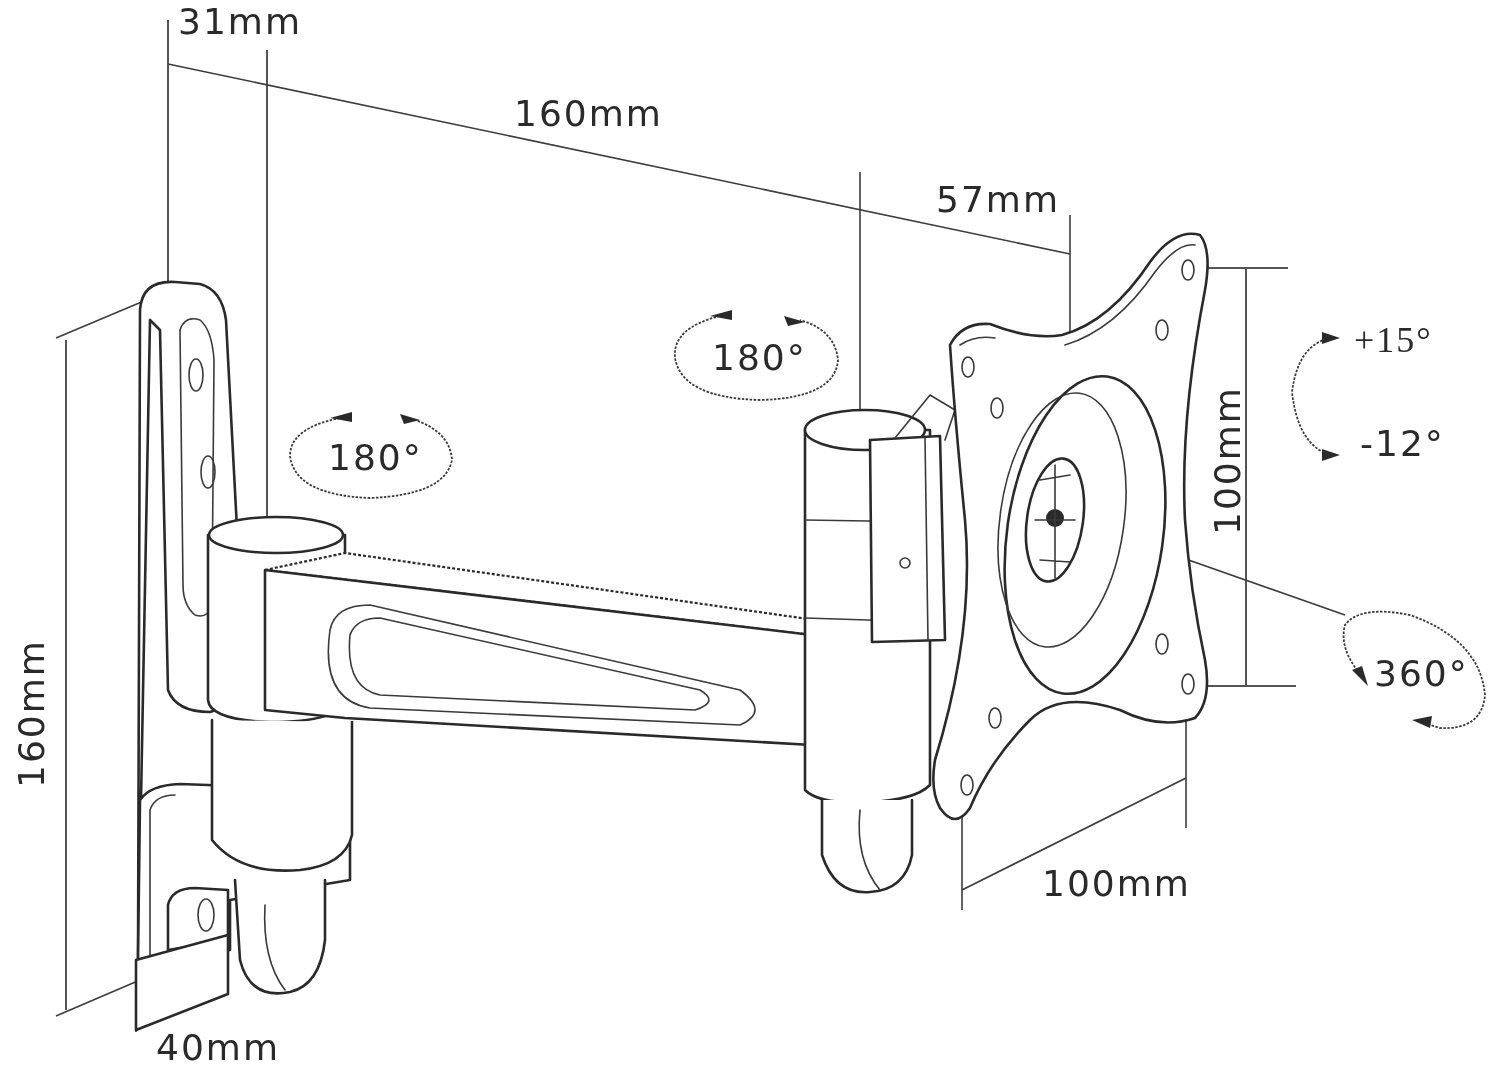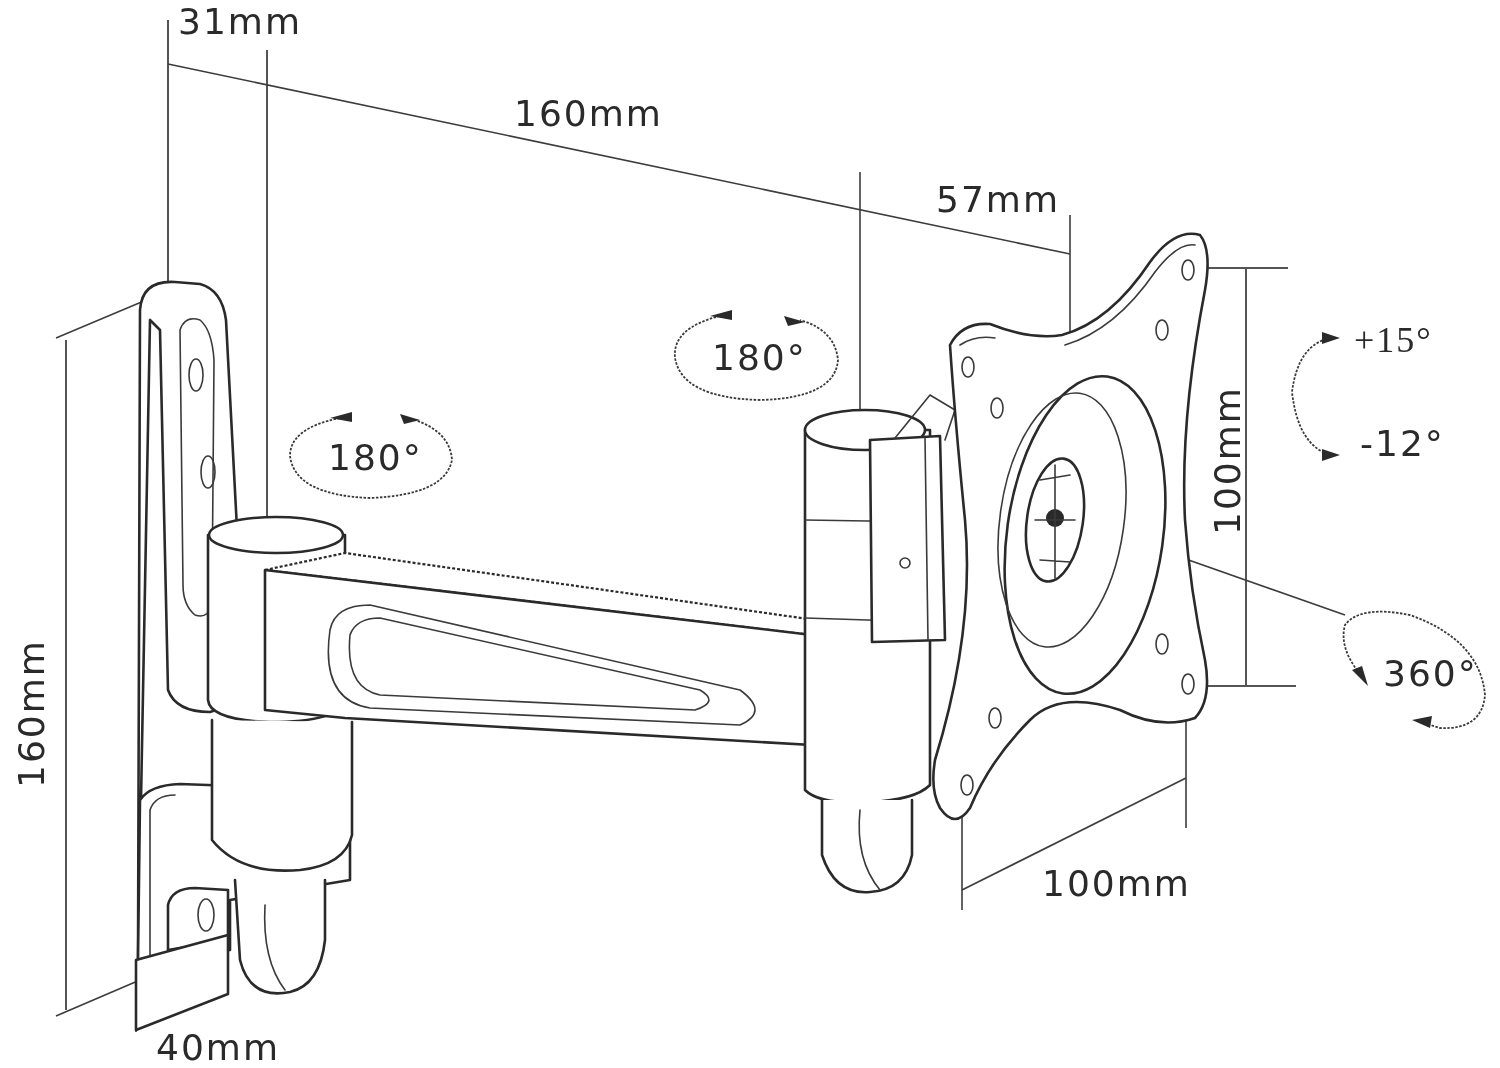--- a/index.html
+++ b/index.html
@@ -148,14 +148,14 @@
   <div class="label" style="left:936px; top:182px;">57mm</div>
   <div class="label vert" style="left:1210px; top:535px;">100mm</div>
   <div class="label" style="left:1042px; top:866px;">100mm</div>
   <div class="label vert" style="left:14px; top:788px;">160mm</div>
   <div class="label" style="left:156px; top:1030px;text-align:center;">40mm</div>
 
   <div class="label" style="left:328px; top:440px;">180°</div>
   <div class="label" style="left:712px; top:340px;">180°</div>
   <div class="label" style="left:1354px; top:322px;font-family:Liberation Serif, serif;">+15°</div>
   <div class="label" style="left:1360px; top:426px;">-12°</div>
-  <div class="label" style="left:1374px; top:656px;margin-left:9px;">360°</div>
+  <div class="label" style="left:1374px; top:656px;">360°</div>
 </div>
 
 </body></html>

